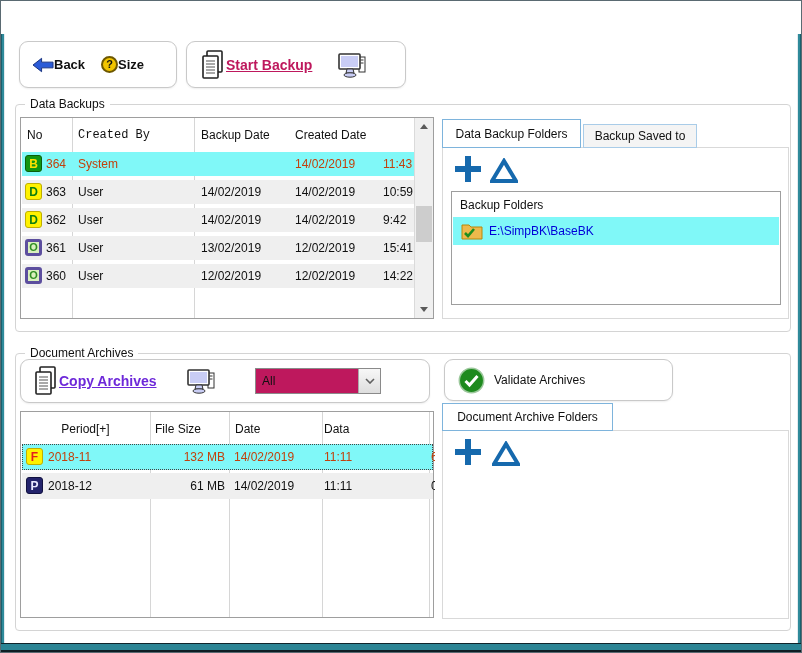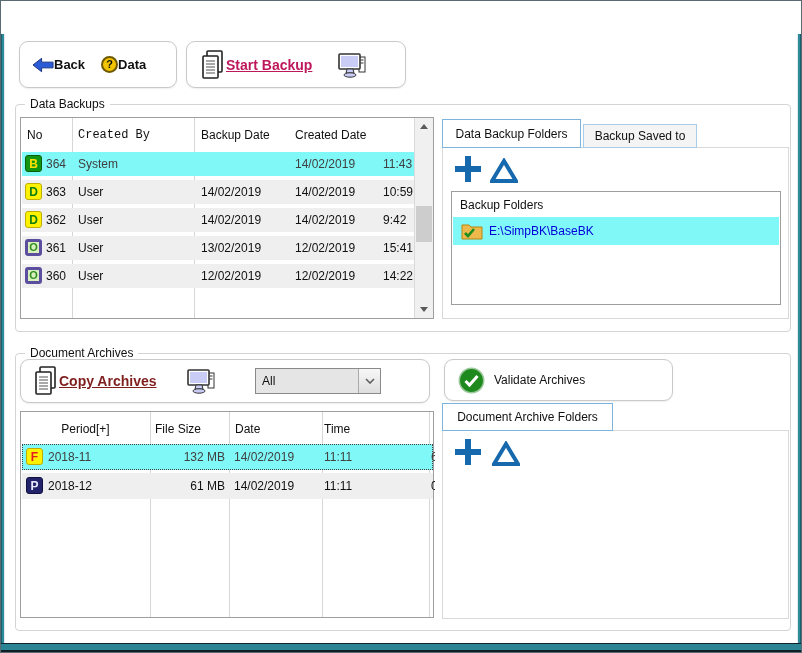--- a/index.html
+++ b/index.html
@@ -31,21 +31,21 @@
   
   .roundbox{position:absolute;border:1px solid #C9C9C9;border-radius:9px;background:#fff;
     box-shadow:0 1px 2px rgba(0,0,0,.07);display:flex;align-items:center;box-sizing:border-box;}
   .tb1{left:18px;top:40px;width:158px;height:47px;padding-left:13px;gap:6px;}
   .tb2{left:185px;top:40px;width:220px;height:47px;padding-left:13px;gap:8px;}
   .tb3{left:19px;top:358px;width:410px;height:44px;padding-left:12px;gap:8px;}
   .btn-validate{left:443px;top:358px;width:229px;height:42px;padding-left:13px;gap:9px;}
   .blabel{font-weight:bold;font-size:13px;color:#101010;}
   .biglink{font-weight:bold;font-size:14px;text-decoration:underline;}
   .start-label{color:#be185d;}
-  .copy-label{color:#7f1d1d;}
+  .copy-label{color:#6d28d9;}
   .helpcircle{width:17px;height:17px;border-radius:50%;background:#F2C500;border:2px solid #6E5800;
     box-sizing:border-box;color:#101010;font-weight:bold;font-size:11px;line-height:13px;text-align:center;}
   .flexbtn{display:flex;align-items:center;cursor:default;}
   .mon2{margin-left:18px;}
   
   .group{position:absolute;border:1px solid #D4D4D4;border-radius:4px;}
   .grp1{left:14px;top:103px;width:774px;height:226px;}
   .grp2{left:14px;top:352px;width:774px;height:276px;}
   .legend{position:absolute;top:-8px;left:9px;background:#fff;padding:0 5px;font-size:12px;color:#101010;}
   
@@ -58,21 +58,21 @@
   .vline{position:absolute;top:0;bottom:0;width:1px;background:#D6D6D6;}
   .t1 .v1{left:51px;} .t1 .v2{left:173px;}
   .t2 .v1{left:129px;} .t2 .v2{left:208px;} .t2 .v3{left:301px;} .t2 .v4{left:408px;}
   .t1rows{position:absolute;left:1px;top:34px;width:393px;}
   .t1row{position:relative;height:24px;margin-bottom:4px;background:#EFEFEF;}
   .t2rows{position:absolute;left:1px;top:32px;width:411px;}
   .t2row{position:relative;height:26px;margin-bottom:3px;background:#EFEFEF;}
   .sel{background:#80F8F8 !important;}
   .focusdots{outline:1px dotted #444;outline-offset:-1px;}
   .cell{position:absolute;top:5px;white-space:nowrap;color:#101010;}
-  .sel .cell{color:#404040;}
+  .sel .cell{color:#c2410c;}
   .ci{position:absolute;left:3px;top:3px;}
   .t2row .ci{left:4px;top:4px;} .t2row .cell{top:6px;}
   .cno{left:24px;} .cby{left:56px;} .cbd{left:179px;} .ccd{left:273px;}
   .ct{left:361px;width:32px;overflow:hidden;}
   .cperiod{left:26px;} .csize{left:128px;width:75px;text-align:right;} .cdate2{left:212px;} .ctime2{left:302px;}
   .cclip{left:409px;width:4px;overflow:hidden;}
   
   .li{display:inline-block;width:17px;height:17px;line-height:16px;text-align:center;font-weight:bold;
     font-size:12px;border-radius:3px;box-sizing:border-box;}
   .li-b{background:#129612;color:#FFE000;border:1px solid #0A5E0A;}
@@ -108,21 +108,21 @@
   .flrow .ficon{position:absolute;left:8px;top:5px;}
   .flrow .fpath{position:absolute;left:36px;top:7px;white-space:nowrap;color:#101010;}
   .flrow.sel .fpath{color:#0000D8;}
   .flrow.dim .fpath{color:#A0A0A0;}
   .flrow.dim .ficon{opacity:.65;}
   .l1r1{top:25px;} .l1r2{top:56px;}
   .l2r1{top:33px;height:27px;} .l2r2{top:64px;height:27px;}
   .list2 .ficon{left:10px;top:6px;} .list2 .fpath{left:40px;}
   
   .dd{position:absolute;left:254px;top:367px;width:126px;height:26px;border:1px solid #8A8A8A;
-    background:#e5e5e5;box-sizing:border-box;}
+    background:#be185d;box-sizing:border-box;}
   .dd .val{position:absolute;left:6px;top:5px;color:#101010;}
   .dd .ddbtn{position:absolute;right:0;top:0;bottom:0;width:21px;border-left:1px solid #ABABAB;
     background:linear-gradient(#F7F7F7,#DEDEDE);display:flex;align-items:center;justify-content:center;}
 </style>
 </head>
 <body>
 
 <div class="window">
 
   <div class="frame-left"></div>
@@ -132,21 +132,21 @@
 
   <div class="roundbox tb1">
     <div class="flexbtn">
       <svg width="21" height="16" viewBox="0 0 22 16">
           <path d="M9 1v4h12v6H9v4L0 8z" fill="#2B5BD7" stroke="#16307E" stroke-width="1"></path>
         </svg>
       <span class="blabel">Back</span>
     </div>
     <div class="flexbtn" style="margin-left:10px">
       <span class="helpcircle">?</span>
-      <span class="blabel">Data</span>
+      <span class="blabel">Size</span>
     </div>
   </div>
 
   <div class="roundbox tb2">
     <div class="flexbtn">
       <svg width="26" height="30" viewBox="0 0 26 30">
         <rect x="7" y="1" width="15" height="21" fill="#fff" stroke="#222" stroke-width="1.6" rx="1"></rect>
         <rect x="3" y="6" width="15" height="22" fill="#fff" stroke="#222" stroke-width="1.6" rx="1"></rect>
         <path d="M6 11h9M6 14h9M6 17h9M6 20h9M6 23h9" stroke="#555" stroke-width="1.2"></path>
       </svg>
@@ -291,21 +291,21 @@
   </div>
 
   <div class="dtable t2">
     <div class="vline v1"></div>
     <div class="vline v2"></div>
     <div class="vline v3"></div>
     <div class="vline v4"></div>
     <div class="hcell h-period">Period[+]</div>
     <div class="hcell h-size">File Size</div>
     <div class="hcell h-date">Date</div>
-    <div class="hcell h-time">Time</div>
+    <div class="hcell h-time">Data</div>
 
     <div class="t2rows">
       <div class="t2row sel focusdots">
         <span class="ci li li-f">F</span>
         <span class="cell cperiod">2018-11</span>
         <span class="cell csize">132 MB</span>
         <span class="cell cdate2">14/02/2019</span>
         <span class="cell ctime2">11:11</span>
         <span class="cell cclip">6</span>
       </div>

